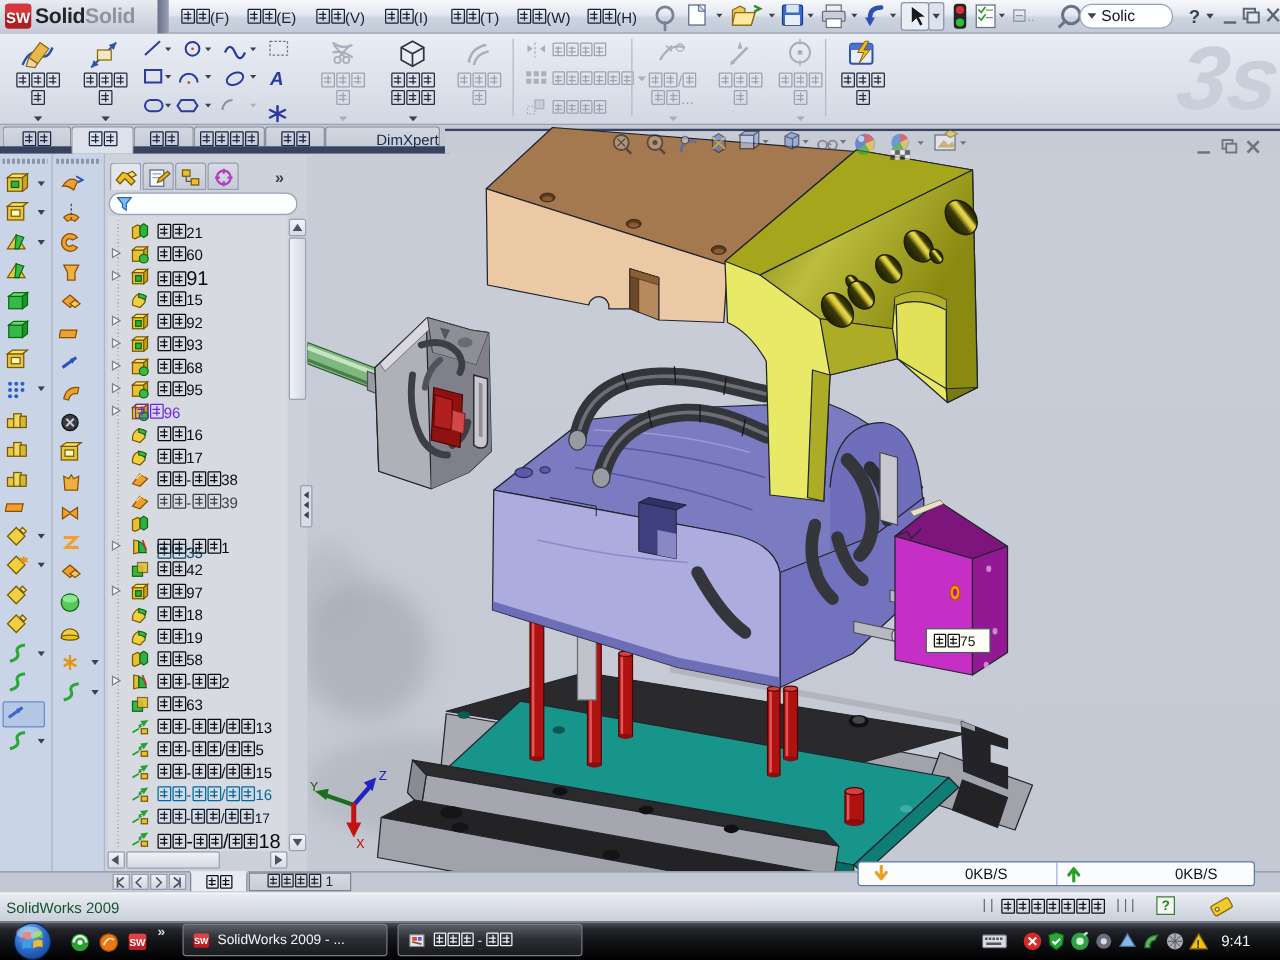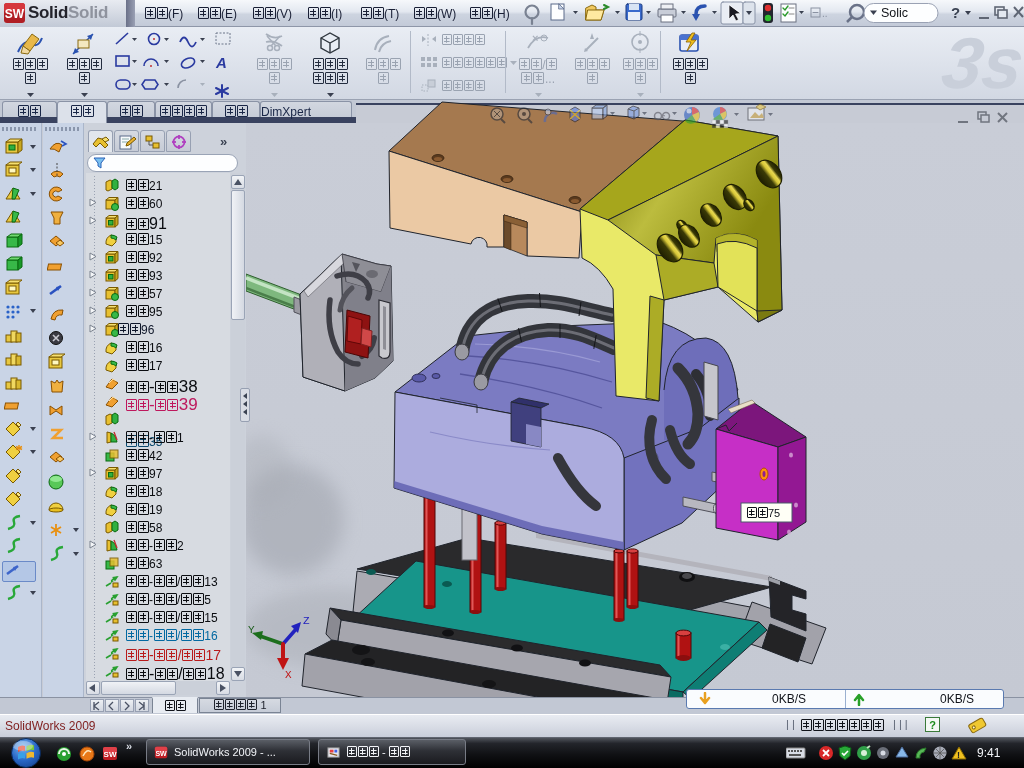--- a/index.html
+++ b/index.html
@@ -259,21 +259,21 @@
   </div>
 <div class="ab" style="left:0;top:100px;width:1024px;height:23px;background:#C2C8D4"></div>
 <div class="ab" style="left:0;top:117px;width:360px;height:6px;background:#39425F"></div>
 <div class="ab" style="left:356px;top:103px;width:668px;height:2px;background:#39425F"></div>
 <div class="ab" style="left:356px;top:105px;width:668px;height:18px;background:#C7CBD5"></div>
 <div class="ab" style="left:2px;top:101px;width:55px;height:16px;background:linear-gradient(#D2D7E0,#C6CCD7);border:1px solid #8A93A6;border-bottom:none;border-radius:3px 3px 0 0;text-align:center;font-size:12px;color:#1A2747;padding-top:3px;"><i class="cj c12"></i><i class="cj c12"></i></div>
 <div class="ab" style="left:57px;top:101px;width:50px;height:22px;background:#DCE1EA;border:1px solid #8A93A6;border-bottom:none;border-radius:3px 3px 0 0;text-align:center;font-size:12px;color:#1A2747;padding-top:3px;z-index:3"><i class="cj c12"></i><i class="cj c12"></i></div>
 <div class="ab" style="left:107px;top:101px;width:48px;height:16px;background:linear-gradient(#D2D7E0,#C6CCD7);border:1px solid #8A93A6;border-bottom:none;border-radius:3px 3px 0 0;text-align:center;font-size:12px;color:#1A2747;padding-top:3px;"><i class="cj c12"></i><i class="cj c12"></i></div>
 <div class="ab" style="left:155px;top:101px;width:57px;height:16px;background:linear-gradient(#D2D7E0,#C6CCD7);border:1px solid #8A93A6;border-bottom:none;border-radius:3px 3px 0 0;text-align:center;font-size:12px;color:#1A2747;padding-top:3px;"><i class="cj c12"></i><i class="cj c12"></i><i class="cj c12"></i><i class="cj c12"></i></div>
 <div class="ab" style="left:212px;top:101px;width:48px;height:16px;background:linear-gradient(#D2D7E0,#C6CCD7);border:1px solid #8A93A6;border-bottom:none;border-radius:3px 3px 0 0;text-align:center;font-size:12px;color:#1A2747;padding-top:3px;"><i class="cj c12"></i><i class="cj c12"></i></div>
-<div class="ab" style="left:260px;top:101px;width:92px;height:16px;background:linear-gradient(#D2D7E0,#C6CCD7);border:1px solid #8A93A6;border-bottom:none;border-radius:3px 3px 0 0;text-align:left;font-size:12px;color:#1A2747;padding-top:3px;"><span class="lat">DimXpert</span></div>
+<div class="ab" style="left:260px;top:101px;width:92px;height:16px;background:linear-gradient(#D2D7E0,#C6CCD7);border:1px solid #8A93A6;border-bottom:none;border-radius:3px 3px 0 0;text-align:right;font-size:12px;color:#1A2747;padding-top:3px;"><span class="lat">DimXpert</span></div>
 <div class="ab" style="left:0;top:123px;width:42px;height:574px;background:#C9D4E6;border-right:1px solid #AAB6CA"></div>
 <div class="ab" style="left:43px;top:123px;width:41px;height:574px;background:#C9D4E6;border-right:1px solid #AAB6CA"></div>
 <div class="ab" style="left:2px;top:127px;width:36px;height:4px;background:repeating-linear-gradient(90deg,#8A96AC 0 2px,transparent 2px 4px)"></div>
 <div class="ab" style="left:45px;top:127px;width:36px;height:4px;background:repeating-linear-gradient(90deg,#8A96AC 0 2px,transparent 2px 4px)"></div>
 <svg class="ab" style="left:4px;top:138px" width="30" height="18" viewBox="0 0 30 18">
     <rect x="2" y="4" width="12" height="11" fill="#E8C840" stroke="#7A5A00"></rect>
     <path d="M2 4 l4 -3 12 0 -4 3 z" fill="#F6E070" stroke="#7A5A00"></path>
     <path d="M14 4 l4 -3 0 11 -4 3 z" fill="#C8A820" stroke="#7A5A00"></path>
     <rect x="5" y="7" width="6" height="5" fill="#30B040" stroke="#0A6A10"></rect>
   </svg>
@@ -549,61 +549,61 @@
 <div class="ab" style="left:125px;top:269px;font-size:12px;color:#0A0C10;white-space:nowrap"><i class="cj c12"></i><i class="cj c12"></i><span class="lat">93</span></div>
 <svg class="ab" style="left:89px;top:288px" width="8" height="9" viewBox="0 0 8 9">
     <path d="M1 1 L7 4.5 L1 8 z" fill="#F4F6F8" stroke="#7A828E"></path>
   </svg>
 <div class="ab" style="left:104px;top:286px"><svg width="16" height="15" viewBox="0 0 16 15">
       <rect x="2" y="4" width="9" height="9" fill="#E8C030" stroke="#7A5A00"></rect>
       <path d="M2 4 l3 -2.5 9 0 -3 2.5 z" fill="#F6E070" stroke="#7A5A00"></path>
       <path d="M11 4 l3 -2.5 0 9 -3 2.5 z" fill="#C8A820" stroke="#7A5A00"></path>
       <circle cx="11" cy="11" r="3.5" fill="#38B848" stroke="#0A6A10"></circle>
     </svg></div>
-<div class="ab" style="left:125px;top:287px;font-size:12px;color:#0A0C10;white-space:nowrap"><i class="cj c12"></i><i class="cj c12"></i><span class="lat">57</span></div>
+<div class="ab" style="left:125px;top:287px;font-size:12px;color:#0A0C10;white-space:nowrap"><i class="cj c12"></i><i class="cj c12"></i><span class="lat">68</span></div>
 <svg class="ab" style="left:89px;top:306px" width="8" height="9" viewBox="0 0 8 9">
     <path d="M1 1 L7 4.5 L1 8 z" fill="#F4F6F8" stroke="#7A828E"></path>
   </svg>
 <div class="ab" style="left:104px;top:304px"><svg width="16" height="15" viewBox="0 0 16 15">
       <rect x="2" y="4" width="9" height="9" fill="#E8C030" stroke="#7A5A00"></rect>
       <path d="M2 4 l3 -2.5 9 0 -3 2.5 z" fill="#F6E070" stroke="#7A5A00"></path>
       <path d="M11 4 l3 -2.5 0 9 -3 2.5 z" fill="#C8A820" stroke="#7A5A00"></path>
       <circle cx="11" cy="11" r="3.5" fill="#38B848" stroke="#0A6A10"></circle>
     </svg></div>
 <div class="ab" style="left:125px;top:305px;font-size:12px;color:#0A0C10;white-space:nowrap"><i class="cj c12"></i><i class="cj c12"></i><span class="lat">95</span></div>
 <svg class="ab" style="left:89px;top:324px" width="8" height="9" viewBox="0 0 8 9">
     <path d="M1 1 L7 4.5 L1 8 z" fill="#F4F6F8" stroke="#7A828E"></path>
   </svg>
 <div class="ab" style="left:104px;top:322px"><svg width="16" height="15" viewBox="0 0 16 15">
       <rect x="2" y="4" width="9" height="9" fill="#E8C030" stroke="#7A5A00"></rect>
       <path d="M2 4 l3 -2.5 9 0 -3 2.5 z" fill="#F6E070" stroke="#7A5A00"></path>
       <path d="M11 4 l3 -2.5 0 9 -3 2.5 z" fill="#C8A820" stroke="#7A5A00"></path>
       <circle cx="11" cy="11" r="3.5" fill="#38B848" stroke="#0A6A10"></circle>
     </svg></div>
-<div class="ab" style="left:117px;top:323px;font-size:12px;color:#0f172a;white-space:nowrap"><i class="cj c12"></i><i class="cj c12"></i><span class="lat">96</span></div>
+<div class="ab" style="left:107px;top:323px;font-size:12px;color:#6d28d9;white-space:nowrap"><i class="cj c12"></i><i class="cj c12"></i><span class="lat">96</span></div>
 <div class="ab" style="left:104px;top:340px"><svg width="16" height="15" viewBox="0 0 16 15">
       <path d="M2 12 a9 9 0 0 1 5 -9 l5 2 0 5 -4 4 z" fill="#F0D040" stroke="#7A5A00"></path>
       <path d="M7 3 a9 7 0 0 1 6 2 l-1 3 a7 5 0 0 0 -5 -2 z" fill="#38B848" stroke="#0A6A10"></path>
     </svg></div>
 <div class="ab" style="left:125px;top:341px;font-size:12px;color:#0A0C10;white-space:nowrap"><i class="cj c12"></i><i class="cj c12"></i><span class="lat">16</span></div>
 <div class="ab" style="left:104px;top:358px"><svg width="16" height="15" viewBox="0 0 16 15">
       <path d="M2 12 a9 9 0 0 1 5 -9 l5 2 0 5 -4 4 z" fill="#F0D040" stroke="#7A5A00"></path>
       <path d="M7 3 a9 7 0 0 1 6 2 l-1 3 a7 5 0 0 0 -5 -2 z" fill="#38B848" stroke="#0A6A10"></path>
     </svg></div>
 <div class="ab" style="left:125px;top:359px;font-size:12px;color:#0A0C10;white-space:nowrap"><i class="cj c12"></i><i class="cj c12"></i><span class="lat">17</span></div>
 <div class="ab" style="left:104px;top:376px"><svg width="16" height="15" viewBox="0 0 16 15">
       <path d="M2 11 L8 3 L14 7 L8 13 z" fill="#F0A030" stroke="#8A5000"></path>
       <path d="M5 7 l4 -4 3 2" fill="none" stroke="#FFE0A0"></path>
     </svg></div>
-<div class="ab" style="left:125px;top:377px;font-size:17px;color:#0A0C10;white-space:nowrap"><i class="cj c12"></i><i class="cj c12"></i><span class="lat">-</span><i class="cj c12"></i><i class="cj c12"></i><span class="lat">38</span></div>
+<div class="ab" style="left:125px;top:377px;font-size:12px;color:#0A0C10;white-space:nowrap"><i class="cj c12"></i><i class="cj c12"></i><span class="lat">-</span><i class="cj c12"></i><i class="cj c12"></i><span class="lat">38</span></div>
 <div class="ab" style="left:104px;top:394px"><svg width="16" height="15" viewBox="0 0 16 15">
       <path d="M2 11 L8 3 L14 7 L8 13 z" fill="#F0A030" stroke="#8A5000"></path>
       <path d="M5 7 l4 -4 3 2" fill="none" stroke="#FFE0A0"></path>
     </svg></div>
-<div class="ab" style="left:125px;top:395px;font-size:17px;color:#be185d;white-space:nowrap"><i class="cj c12"></i><i class="cj c12"></i><span class="lat">-</span><i class="cj c12"></i><i class="cj c12"></i><span class="lat">39</span></div>
+<div class="ab" style="left:125px;top:395px;font-size:12px;color:#404040;white-space:nowrap"><i class="cj c12"></i><i class="cj c12"></i><span class="lat">-</span><i class="cj c12"></i><i class="cj c12"></i><span class="lat">39</span></div>
 <div class="ab" style="left:104px;top:412px"><svg width="16" height="15" viewBox="0 0 16 15">
       <path d="M2 4 l4 -2 2 1 0 8 -4 2 -2 -1 z" fill="#E8C030" stroke="#7A5A00"></path>
       <path d="M8 3 l3 -2 3 2 0 7 -3 2 -3 -2 z" fill="#30B040" stroke="#0A6A10"></path>
     </svg></div>
 <div class="ab" style="left:125px;top:435px;font-size:12px;color:#0c4a6e;white-space:nowrap"><i class="cj c12"></i><i class="cj c12"></i><span class="lat">35</span></div>
 <svg class="ab" style="left:89px;top:432px" width="8" height="9" viewBox="0 0 8 9">
     <path d="M1 1 L7 4.5 L1 8 z" fill="#F4F6F8" stroke="#7A828E"></path>
   </svg>
 <div class="ab" style="left:104px;top:430px"><svg width="16" height="15" viewBox="0 0 16 15">
       <path d="M3 2 l4 1 0 9 -4 1 z" fill="#E8C030" stroke="#7A5A00"></path>
@@ -682,21 +682,21 @@
       <path d="M8 6 l5 -3 m0 0 l-3.5 0.5 1.5 2.5 z" stroke="#28A030" stroke-width="1.6" fill="#28A030"></path>
       <rect x="9" y="9" width="5" height="4" fill="#E8C030" stroke="#7A5A00"></rect>
     </svg></div>
 <div class="ab" style="left:125px;top:629px;font-size:12px;color:#0369a1;white-space:nowrap"><i class="cj c12"></i><i class="cj c12"></i><span class="lat">-</span><i class="cj c12"></i><i class="cj c12"></i><span class="lat">/</span><i class="cj c12"></i><i class="cj c12"></i><span class="lat">16</span></div>
 <div class="ab" style="left:104px;top:646px"><svg width="16" height="15" viewBox="0 0 16 15">
       <path d="M2 12 l5 -3" stroke="#28A030" stroke-width="1.6"></path>
       <path d="M7 9 l-3.5 0 1.5 3 z" fill="#28A030" transform="rotate(145 7 9)"></path>
       <path d="M8 6 l5 -3 m0 0 l-3.5 0.5 1.5 2.5 z" stroke="#28A030" stroke-width="1.6" fill="#28A030"></path>
       <rect x="9" y="9" width="5" height="4" fill="#E8C030" stroke="#7A5A00"></rect>
     </svg></div>
-<div class="ab" style="left:125px;top:647px;font-size:14px;color:#b91c1c;white-space:nowrap"><i class="cj c12"></i><i class="cj c12"></i><span class="lat">-</span><i class="cj c12"></i><i class="cj c12"></i><span class="lat">/</span><i class="cj c12"></i><i class="cj c12"></i><span class="lat">17</span></div>
+<div class="ab" style="left:125px;top:647px;font-size:11px;color:#0f172a;white-space:nowrap"><i class="cj c12"></i><i class="cj c12"></i><span class="lat">-</span><i class="cj c12"></i><i class="cj c12"></i><span class="lat">/</span><i class="cj c12"></i><i class="cj c12"></i><span class="lat">17</span></div>
 <div class="ab" style="left:104px;top:664px"><svg width="16" height="15" viewBox="0 0 16 15">
       <path d="M2 12 l5 -3" stroke="#28A030" stroke-width="1.6"></path>
       <path d="M7 9 l-3.5 0 1.5 3 z" fill="#28A030" transform="rotate(145 7 9)"></path>
       <path d="M8 6 l5 -3 m0 0 l-3.5 0.5 1.5 2.5 z" stroke="#28A030" stroke-width="1.6" fill="#28A030"></path>
       <rect x="9" y="9" width="5" height="4" fill="#E8C030" stroke="#7A5A00"></rect>
     </svg></div>
 <div class="ab" style="left:125px;top:665px;font-size:16px;color:#0A0C10;white-space:nowrap"><i class="cj c12"></i><i class="cj c12"></i><span class="lat">-</span><i class="cj c12"></i><i class="cj c12"></i><span class="lat">/</span><i class="cj c12"></i><i class="cj c12"></i><span class="lat">18</span></div>
 <div class="ab" style="left:231px;top:173px;width:14px;height:508px;background:#CBD0D9"></div>
 <div class="ab" style="left:231px;top:175px;width:14px;height:14px;background:linear-gradient(#F2F4F7,#D8DCE4);border:1px solid #9AA4B6;border-radius:2px"></div>
 <svg class="ab" style="left:234px;top:179px" width="8" height="6" viewBox="0 0 8 6">
@@ -1014,21 +1014,21 @@
   </svg>
 <div class="ab" style="left:135px;top:699px;width:14px;height:13px;background:linear-gradient(#EDF0F4,#D2D7E0);border:1px solid #97A0B2"></div>
 <svg class="ab" style="left:135px;top:700px" width="13" height="12" viewBox="0 0 13 12">
     <g stroke="#4A5264" fill="none" stroke-width="1.3">
       <path d="M4 2 L9 6 L4 10 M9 2 L9 10"></path>
     </g>
   </svg>
 <div class="ab" style="left:152px;top:697px;width:46px;height:16px;background:#E8ECF2;border:1px solid #7A8494;border-top:2px solid #E8ECF2;border-bottom:none;text-align:center;font-size:11px;color:#10131A;padding-top:1px"><i class="cj c11"></i><i class="cj c11"></i></div>
 <div class="ab" style="left:199px;top:698px;width:82px;height:15px;background:linear-gradient(#D6DAE2,#C6CCD7);border:1px solid #7A8494;text-align:center;font-size:11px;color:#20242E"><i class="cj c11"></i><i class="cj c11"></i><i class="cj c11"></i><i class="cj c11"></i><span class="lat"> 1</span></div>
 <div class="ab" style="left:0;top:714px;width:1024px;height:23px;background:linear-gradient(#E9ECF2,#C9CEDA);border-top:1px solid #fff"></div>
-<div class="ab" style="left:5px;top:719px;font-size:12px;color:#7f1d1d">SolidWorks 2009</div>
+<div class="ab" style="left:5px;top:719px;font-size:12px;color:#14532d">SolidWorks 2009</div>
 <div class="ab" style="left:786px;top:718px;font-size:11px;color:#5A6272">| |</div>
 <div class="ab" style="left:800px;top:719px;font-size:12px;color:#10131A"><i class="cj c12"></i><i class="cj c12"></i><i class="cj c12"></i><i class="cj c12"></i><i class="cj c12"></i><i class="cj c12"></i><i class="cj c12"></i></div>
 <div class="ab" style="left:893px;top:718px;font-size:11px;color:#5A6272">| | |</div>
 <div class="ab" style="left:925px;top:717px;width:15px;height:15px;background:#F4F8F4;border:1px solid #3A7A3A;text-align:center;font-size:11px;font-weight:bold;color:#1A8A1A;line-height:14px">?</div>
 <svg class="ab" style="left:966px;top:715px" width="22" height="20" viewBox="0 0 22 20">
     <g transform="rotate(-30 11 10)">
       <rect x="3" y="6" width="16" height="9" rx="2" fill="#F0C830" stroke="#8A6A10"></rect>
       <circle cx="7" cy="10.5" r="1.5" fill="#FFF8D0" stroke="#8A6A10"></circle>
     </g>
   </svg>

